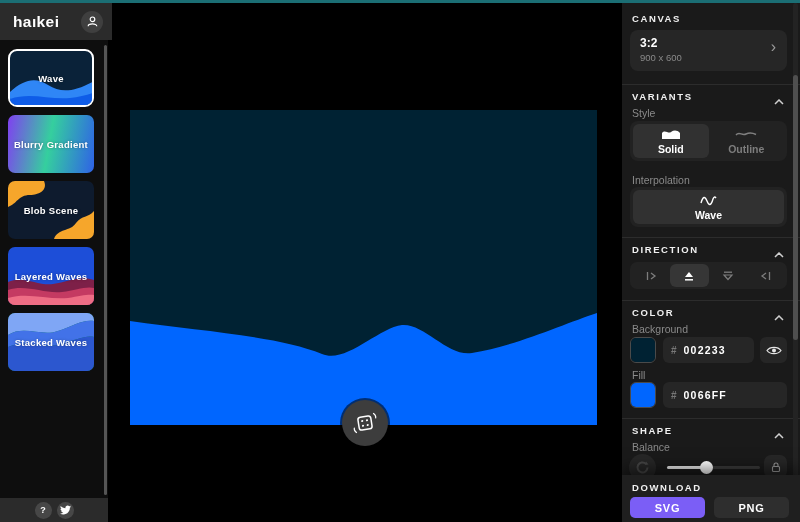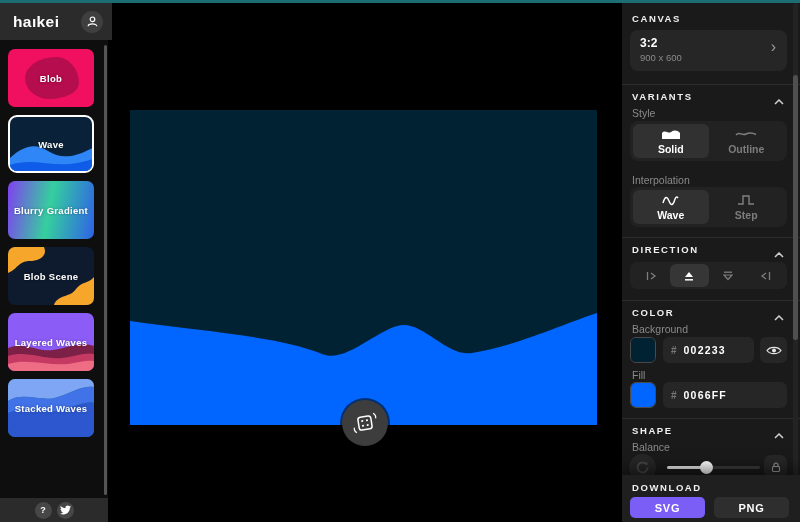--- a/index.html
+++ b/index.html
@@ -20,21 +20,21 @@
   .thumb-label{position:absolute;left:0;right:0;top:50%;transform:translateY(-50%);text-align:center;
                color:#fff;font-weight:bold;font-size:9.5px;letter-spacing:.3px;z-index:3;text-shadow:0 0 3px rgba(0,0,0,.35);}
   .thumb svg{position:absolute;left:0;top:0;}
   .t-blob{background:#f1105f;}
   .t-blob .blob-shape{position:absolute;left:17px;top:8px;width:54px;height:42px;background:#b50d4e;
           border-radius:58% 42% 55% 45% / 50% 62% 38% 50%;}
   .t-wave{background:#0a2239;}
   .t-gradient{background:linear-gradient(100deg,#8040f0 0%,#35cf9e 48%,#2f62e6 100%);}
   .t-scatter{background:#0e1b2e;}
   .t-blobscene{background:#0e1b2e;}
-  .t-layered{background:#8b5cf6;}
+  .t-layered{background:#1d4ed8;}
   .t-stacked{background:#0f766e;}
   .side-scrollbar{position:absolute;right:1px;top:42px;width:3px;height:450px;background:#555;border-radius:2px;}
   .side-footer{position:absolute;left:0;bottom:0;width:108px;height:24px;background:#2b2b2b;
                display:flex;align-items:center;justify-content:center;gap:5px;z-index:5;}
   .round-btn{width:17px;height:17px;border-radius:50%;background:#474747;display:flex;align-items:center;
              justify-content:center;color:#fff;font-size:9px;font-weight:bold;cursor:pointer;}
 
   
   .stage{position:absolute;left:108px;top:3px;width:514px;height:519px;background:#000;}
   .preview{position:absolute;left:22px;top:107px;width:467px;height:315px;}
@@ -94,24 +94,20 @@
       <span class="logo">haıkei</span>
       <div class="avatar">
         <svg width="13" height="13" viewBox="0 0 13 13">
           <circle cx="6.5" cy="4.3" r="2.3" fill="none" stroke="#fff" stroke-width="1.2"></circle>
           <path d="M2.2,11.2 C2.2,8.2 10.8,8.2 10.8,11.2" fill="none" stroke="#fff" stroke-width="1.2"></path>
         </svg>
       </div>
     </div>
 
     <div class="thumb-list">
-      <div class="thumb t-blob">
-        <div class="blob-shape"></div>
-        <div class="thumb-label">Blob</div>
-      </div>
 
       <div class="thumb t-wave sel">
         <svg width="86" height="58" viewBox="0 0 86 58">
           <path d="M0,41 C14,28 26,26 38,34 C52,43 66,40 86,29 L86,58 L0,58 Z" fill="#2f86f6"></path>
           <path d="M0,48 C20,41 40,49 60,47 C70,46 80,43 86,41 L86,58 L0,58 Z" fill="#0e5ce8"></path>
         </svg>
         <div class="thumb-label">Wave</div>
       </div>
 
       <div class="thumb t-gradient">
@@ -213,26 +209,20 @@
       </div>
     </div>
     <div class="sub" style="top:171px">Interpolation</div>
     <div class="seg" style="top:184px;height:40px">
       <div class="cell sel">
         <svg width="18" height="13" viewBox="0 0 18 13">
           <path d="M1,10 C3,3 5,3 7,8 C9,13 11,13 13,6 C13.8,3.8 14.8,3.4 16,5" fill="none" stroke="#fff" stroke-width="1.4"></path>
         </svg>
         <span>Wave</span>
       </div>
-      <div class="cell">
-        <svg width="18" height="13" viewBox="0 0 18 13">
-          <polyline points="1,11 6,11 6,3 12,3 12,11 17,11" fill="none" stroke="#808080" stroke-width="1.4"></polyline>
-        </svg>
-        <span>Step</span>
-      </div>
     </div>
     <div class="divider" style="top:234px"></div>
 
     <div class="sec-head" style="top:241px">DIRECTION</div>
     <div class="collapse" style="top:241px">
       <svg width="10" height="6" viewBox="0 0 10 6">
         <polyline points="1,5 5,1 9,5" fill="none" stroke="#cfcfcf" stroke-width="1.5"></polyline>
       </svg>
     </div>
     <div class="dirseg">

